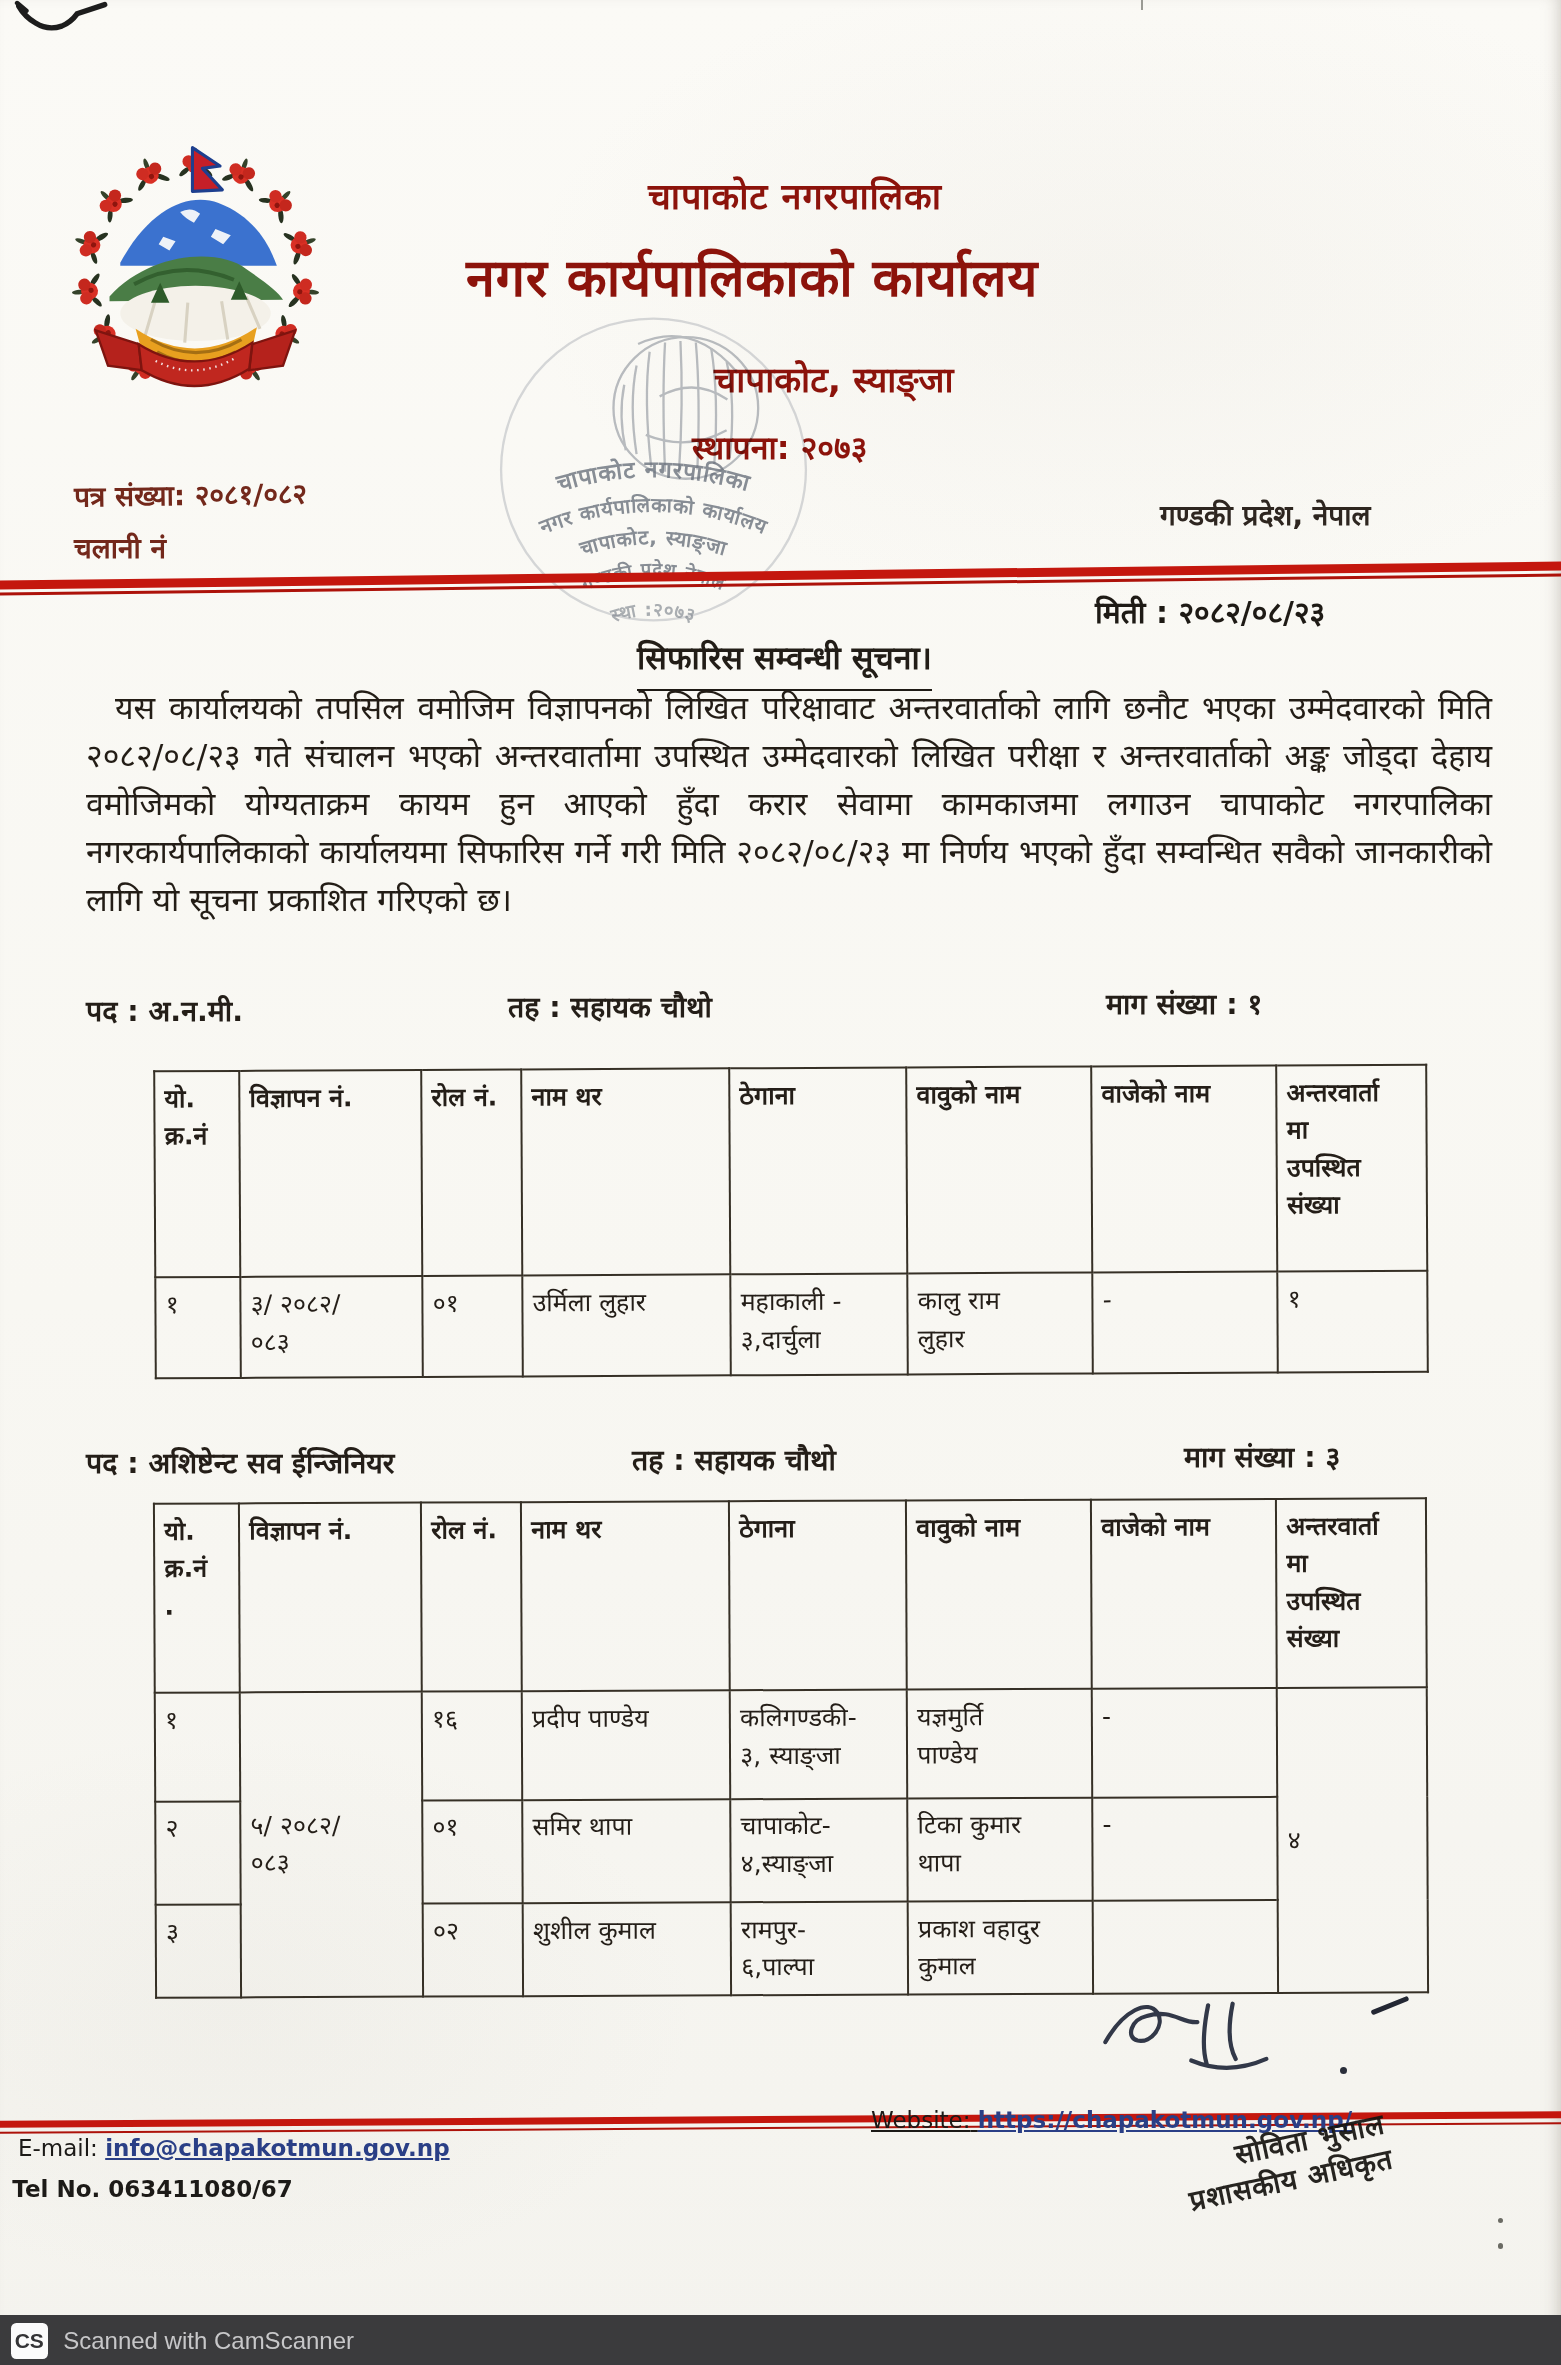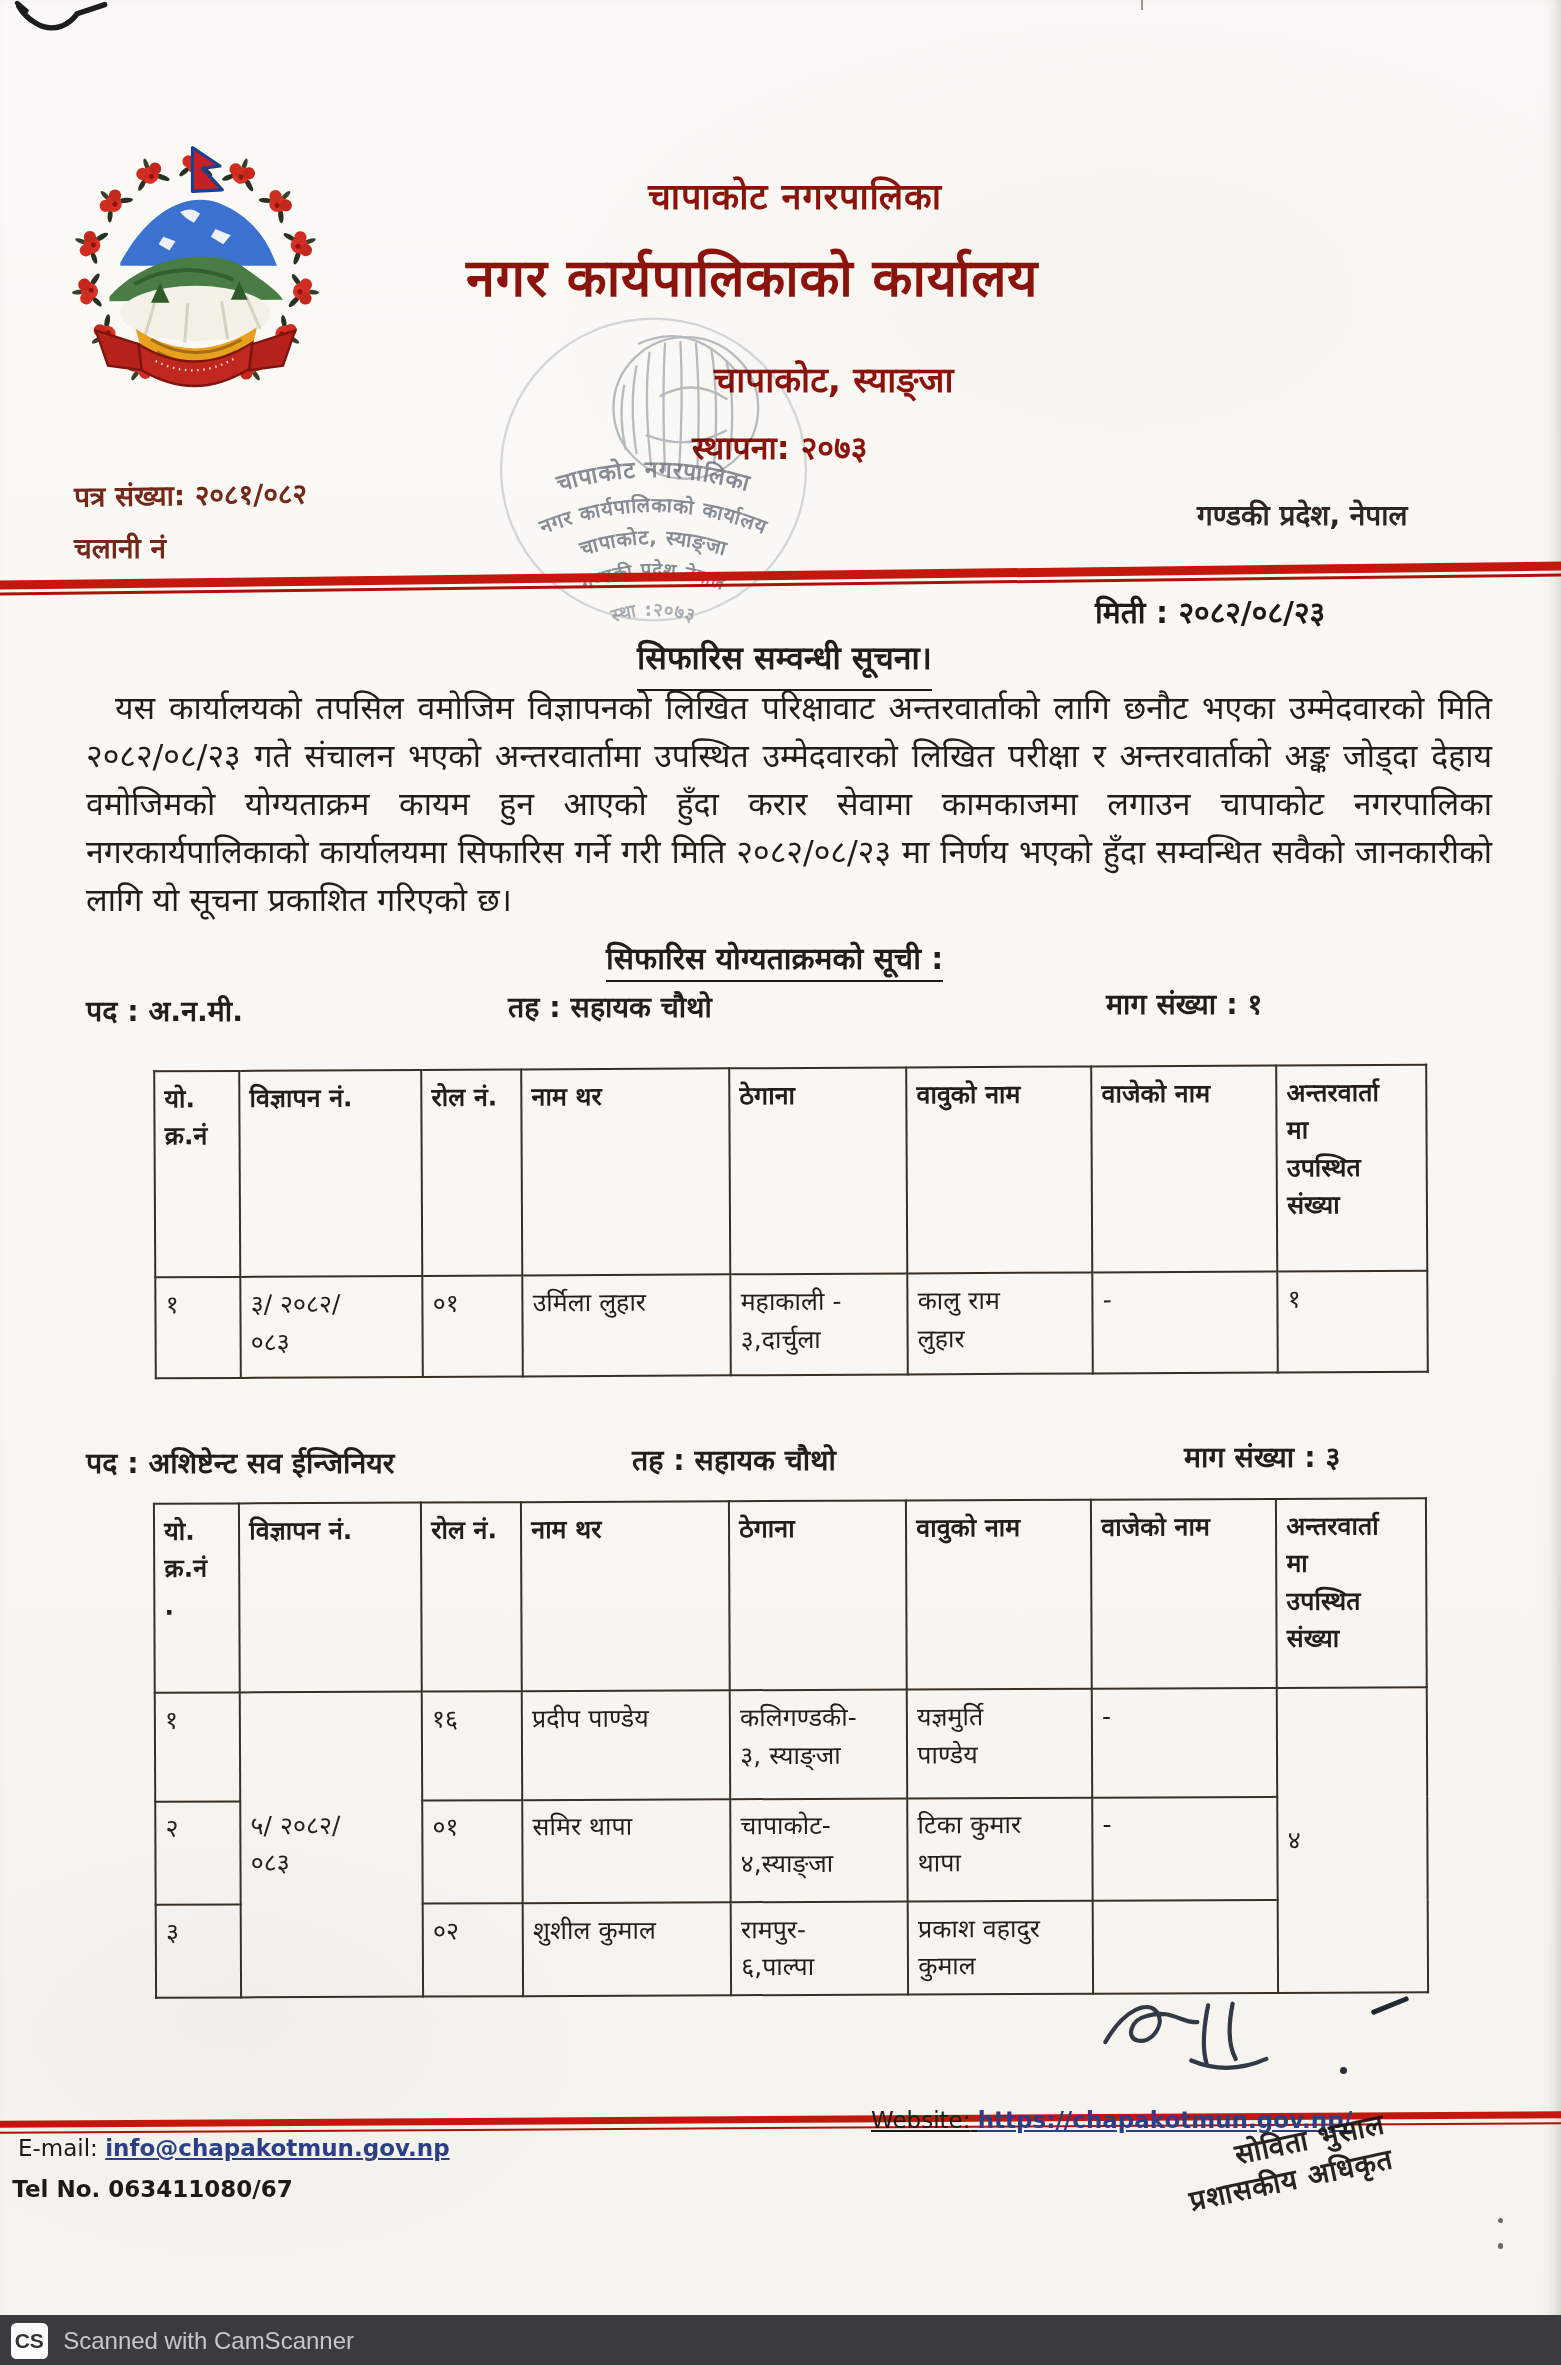--- a/index.html
+++ b/index.html
@@ -14,21 +14,21 @@
     box-shadow: inset -12.3px 0 17px -10.8px rgba(120,112,100,.35), inset 0 -7.7px 14px -9.2px rgba(120,112,100,.2);
   }
   .abs{position:absolute;}
   .red{color:#8c130b;}
   .h-muni{left:648px;top:171px;font-size:36px;font-weight:700;letter-spacing:0.8px;}
   .h-office{left:466px;top:240px;font-size:52px;font-weight:700;letter-spacing:0.8px;}
   .h-addr{left:714px;top:355px;font-size:35px;font-weight:600;}
   .h-est{left:692px;top:425px;font-size:32px;font-weight:600;}
   .letter-no{left:74px;top:475px;font-size:28px;font-weight:600;color:#73281b;transform:rotate(-.8deg);}
   .dispatch{left:74px;top:528px;font-size:28px;font-weight:600;color:#73281b;}
-  .province{left:1197px;top:495px;font-size:28px;font-weight:600;color:#2e2620;}
+  .province{left:1160px;top:495px;font-size:28px;font-weight:600;color:#2e2620;}
   .rule{left:-4.6px;width:1572px;background:#c4170e;transform:rotate(-.7deg);}
   .rule-a{top:571px;height:9.2px;}
   .rule-b{top:583px;height:3.1px;background:#ad120a;}
   .rule-c{top:2116px;height:7px;transform:rotate(-.35deg);}
   .rule-d{top:2127px;height:2.3px;background:#ad120a;transform:rotate(-.35deg);}
   .date{left:1095px;top:591px;font-size:30px;font-weight:600;color:#1e1a15;}
   .notice-title{left:637px;top:635px;font-size:32px;font-weight:700;border-bottom:2.3px solid #1e1a15;padding-bottom:11px;}
   .bodytext{left:86px;top:684px;width:1406px;font-size:32px;line-height:48px;text-align:justify;text-indent:29px;color:#231d16;margin:0;}
   .list-title{left:606px;top:937px;font-size:30px;font-weight:700;border-bottom:2.3px solid #1e1a15;padding-bottom:2.3px;}
   .meta{font-size:28.5px;font-weight:600;color:#241e18;}
@@ -174,21 +174,20 @@
   <div class="abs dispatch">चलानी नं</div>
   <div class="abs province">गण्डकी प्रदेश, नेपाल</div>
 
   <div class="abs rule rule-a"></div>
   <div class="abs rule rule-b"></div>
 
   <div class="abs date">मिती : २०८२/०८/२३</div>
 
   <div class="abs notice-title">सिफारिस सम्वन्धी सूचना।</div>
   <p class="abs bodytext">यस कार्यालयको तपसिल वमोजिम विज्ञापनको लिखित परिक्षावाट अन्तरवार्ताको लागि छनौट भएका उम्मेदवारको मिति २०८२/०८/२३ गते संचालन भएको अन्तरवार्तामा उपस्थित उम्मेदवारको लिखित परीक्षा र अन्तरवार्ताको अङ्क जोड्दा देहाय वमोजिमको योग्यताक्रम कायम हुन आएको हुँदा करार सेवामा कामकाजमा लगाउन चापाकोट नगरपालिका नगरकार्यपालिकाको कार्यालयमा सिफारिस गर्ने गरी मिति २०८२/०८/२३ मा निर्णय भएको हुँदा सम्वन्धित सवैको जानकारीको लागि यो सूचना प्रकाशित गरिएको छ।</p>
-  <div class="abs list-title">सिफारिस योग्यताक्रमको सूची :</div>
 
   <div class="abs meta m1a">पद : अ.न.मी.</div>
   <div class="abs meta m1b">तह : सहायक चौथो</div>
   <div class="abs meta m1c">माग संख्या : १</div>
 
   <table class="t t1">
     <colgroup>
       <col style="width:85px">
         <col style="width:182px">
         <col style="width:100px">

